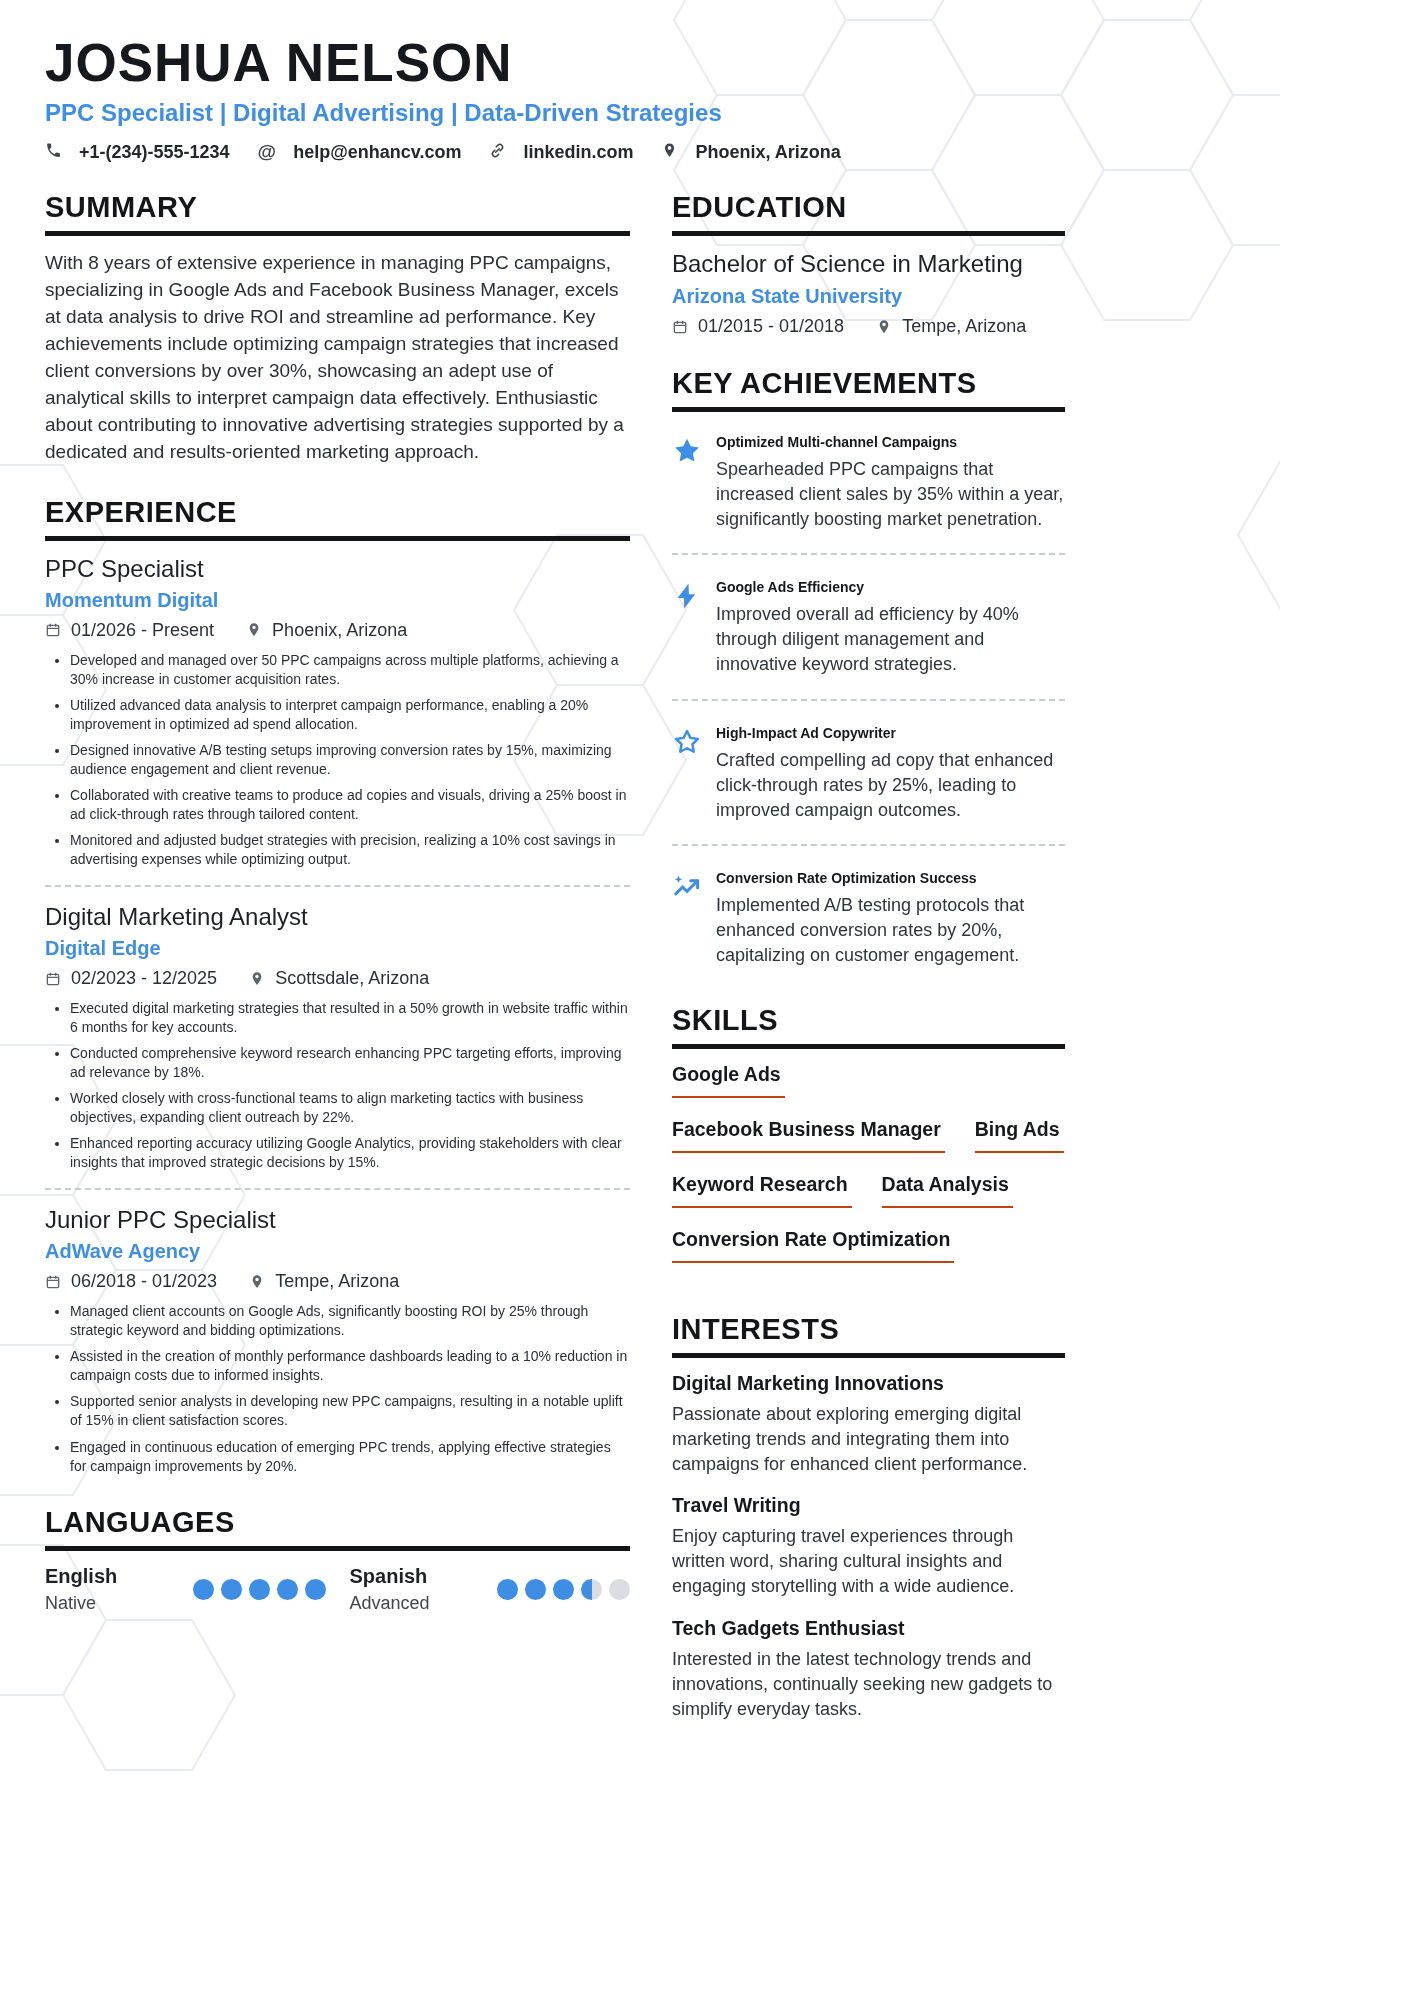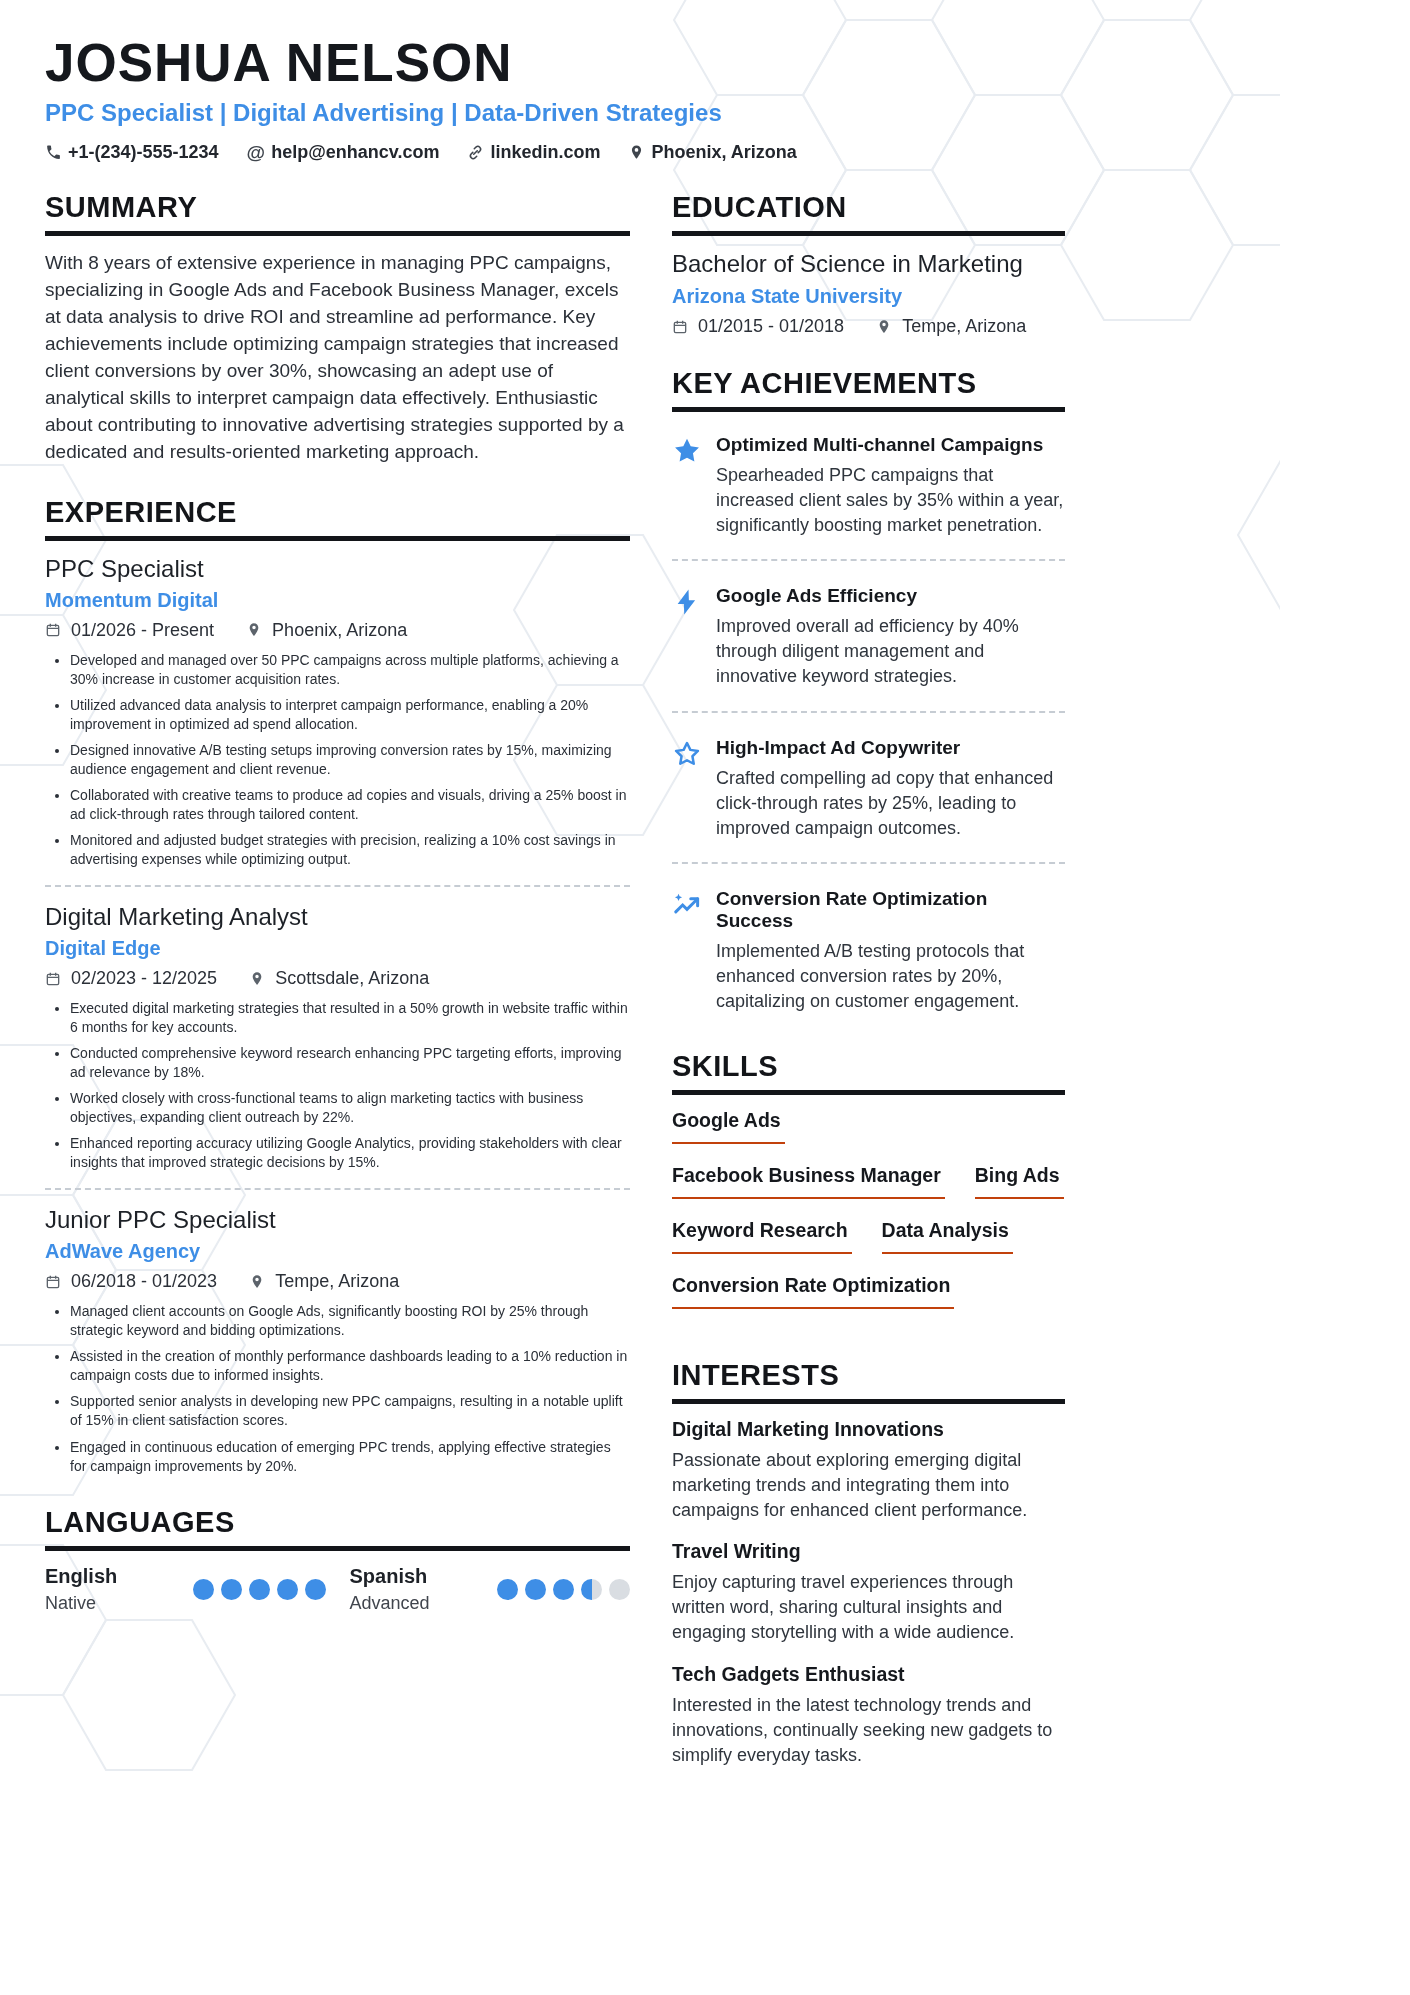--- a/index.html
+++ b/index.html
@@ -6,21 +6,21 @@
   html,body { background:#ffffff; }
   body { font-family:"Liberation Sans", sans-serif; color:#272c33; }
   .page { position:relative; width:1280px; height:1995px; background:#ffffff; overflow:hidden; }
   .hex-bg { position:absolute; inset:0; z-index:0; }
   .content { position:relative; z-index:1; padding:32px 0 0 45px; }
 
   
   .name { font-size:53px; font-weight:800; letter-spacing:1px; color:#15181d; }
   .headline { font-size:24px; font-weight:700; color:var(--accent,#3e8ee6); margin-top:6px; }
   .contacts { display:flex; align-items:center; gap:28px; margin-top:15px; font-size:18px; font-weight:700; color:#23272e; }
-  .contact { display:flex; align-items:center; gap:6px; }
+  .contact { display:flex; gap:17px; }
   .i16 { width:17px; height:17px; flex:0 0 auto; color:#3f454d; }
   .at-glyph { font-size:19px; font-weight:700; color:#3f454d; line-height:1; }
 
   
   .columns { display:flex; gap:42px; margin-top:28px; }
   .col-left { width:585px; flex:0 0 auto; }
   .col-right { width:393px; flex:0 0 auto; }
 
   h2.section-h { font-size:29px; font-weight:800; letter-spacing:.5px; color:#131519;
     border-bottom:5px solid #131519; padding-bottom:7px; margin-bottom:14px; }
@@ -49,21 +49,21 @@
   .dot.on { background:var(--accent,#3e8ee6); }
   .dot.half { background:linear-gradient(90deg, var(--accent,#3e8ee6) 50%, #d9dde2 50%); }
 
   
   .degree { font-size:24px; font-weight:400; color:#1d2127; margin-top:4px; }
   .school { font-size:20px; font-weight:700; color:var(--accent,#3e8ee6); margin-top:7px; }
 
   
   .ach { display:flex; gap:14px; padding:8px 0 6px 0; }
   .ach-ic { width:30px; height:30px; flex:0 0 auto; color:var(--accent,#3e8ee6); margin-top:2px; }
-  .ach-title { font-size:19px; font-weight:700; color:#15181d; }
+  .ach-title { font-size:14px; font-weight:700; color:#15181d; }
   .ach-text { font-size:18px; line-height:1.38; color:#2f353d; margin-top:7px; }
 
   
   .skill-row { display:flex; gap:30px; }
   .skill { font-size:19.5px; font-weight:700; color:#15181d;
     border-bottom:2px solid #c2410c; padding:0 4px 10px 0; margin-bottom:20px; }
 
   
   .interest { margin-bottom:18px; }
   .interest-title { font-size:19.5px; font-weight:700; color:#15181d; }

